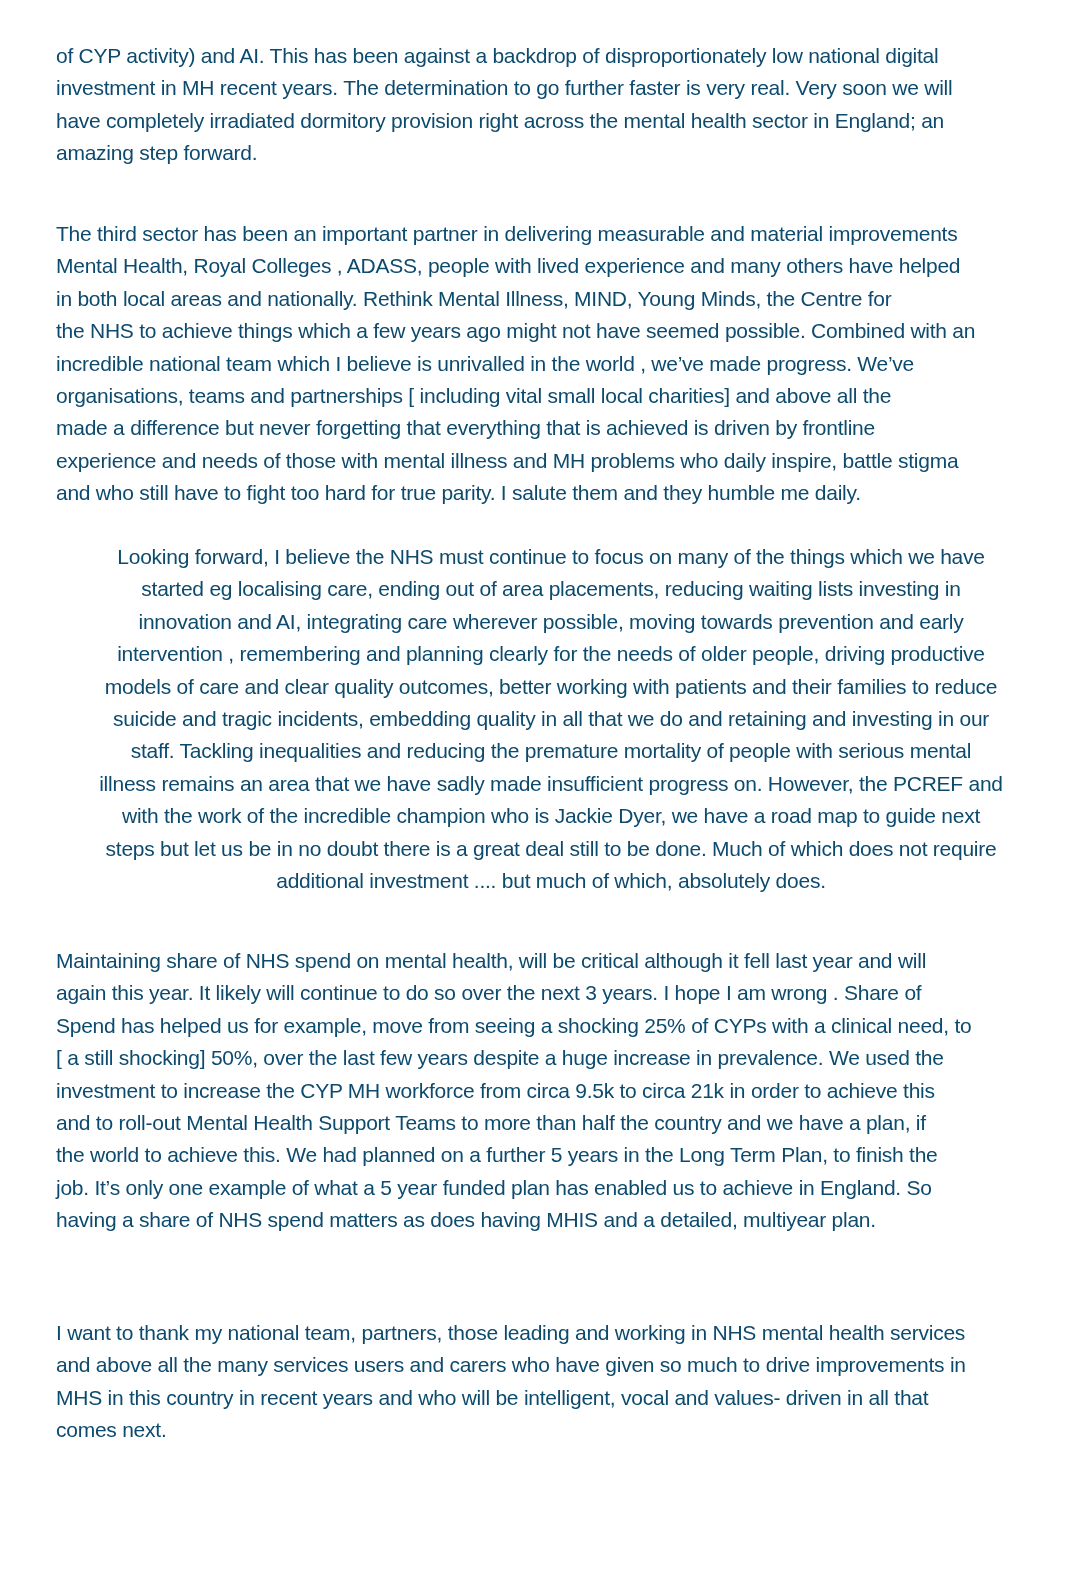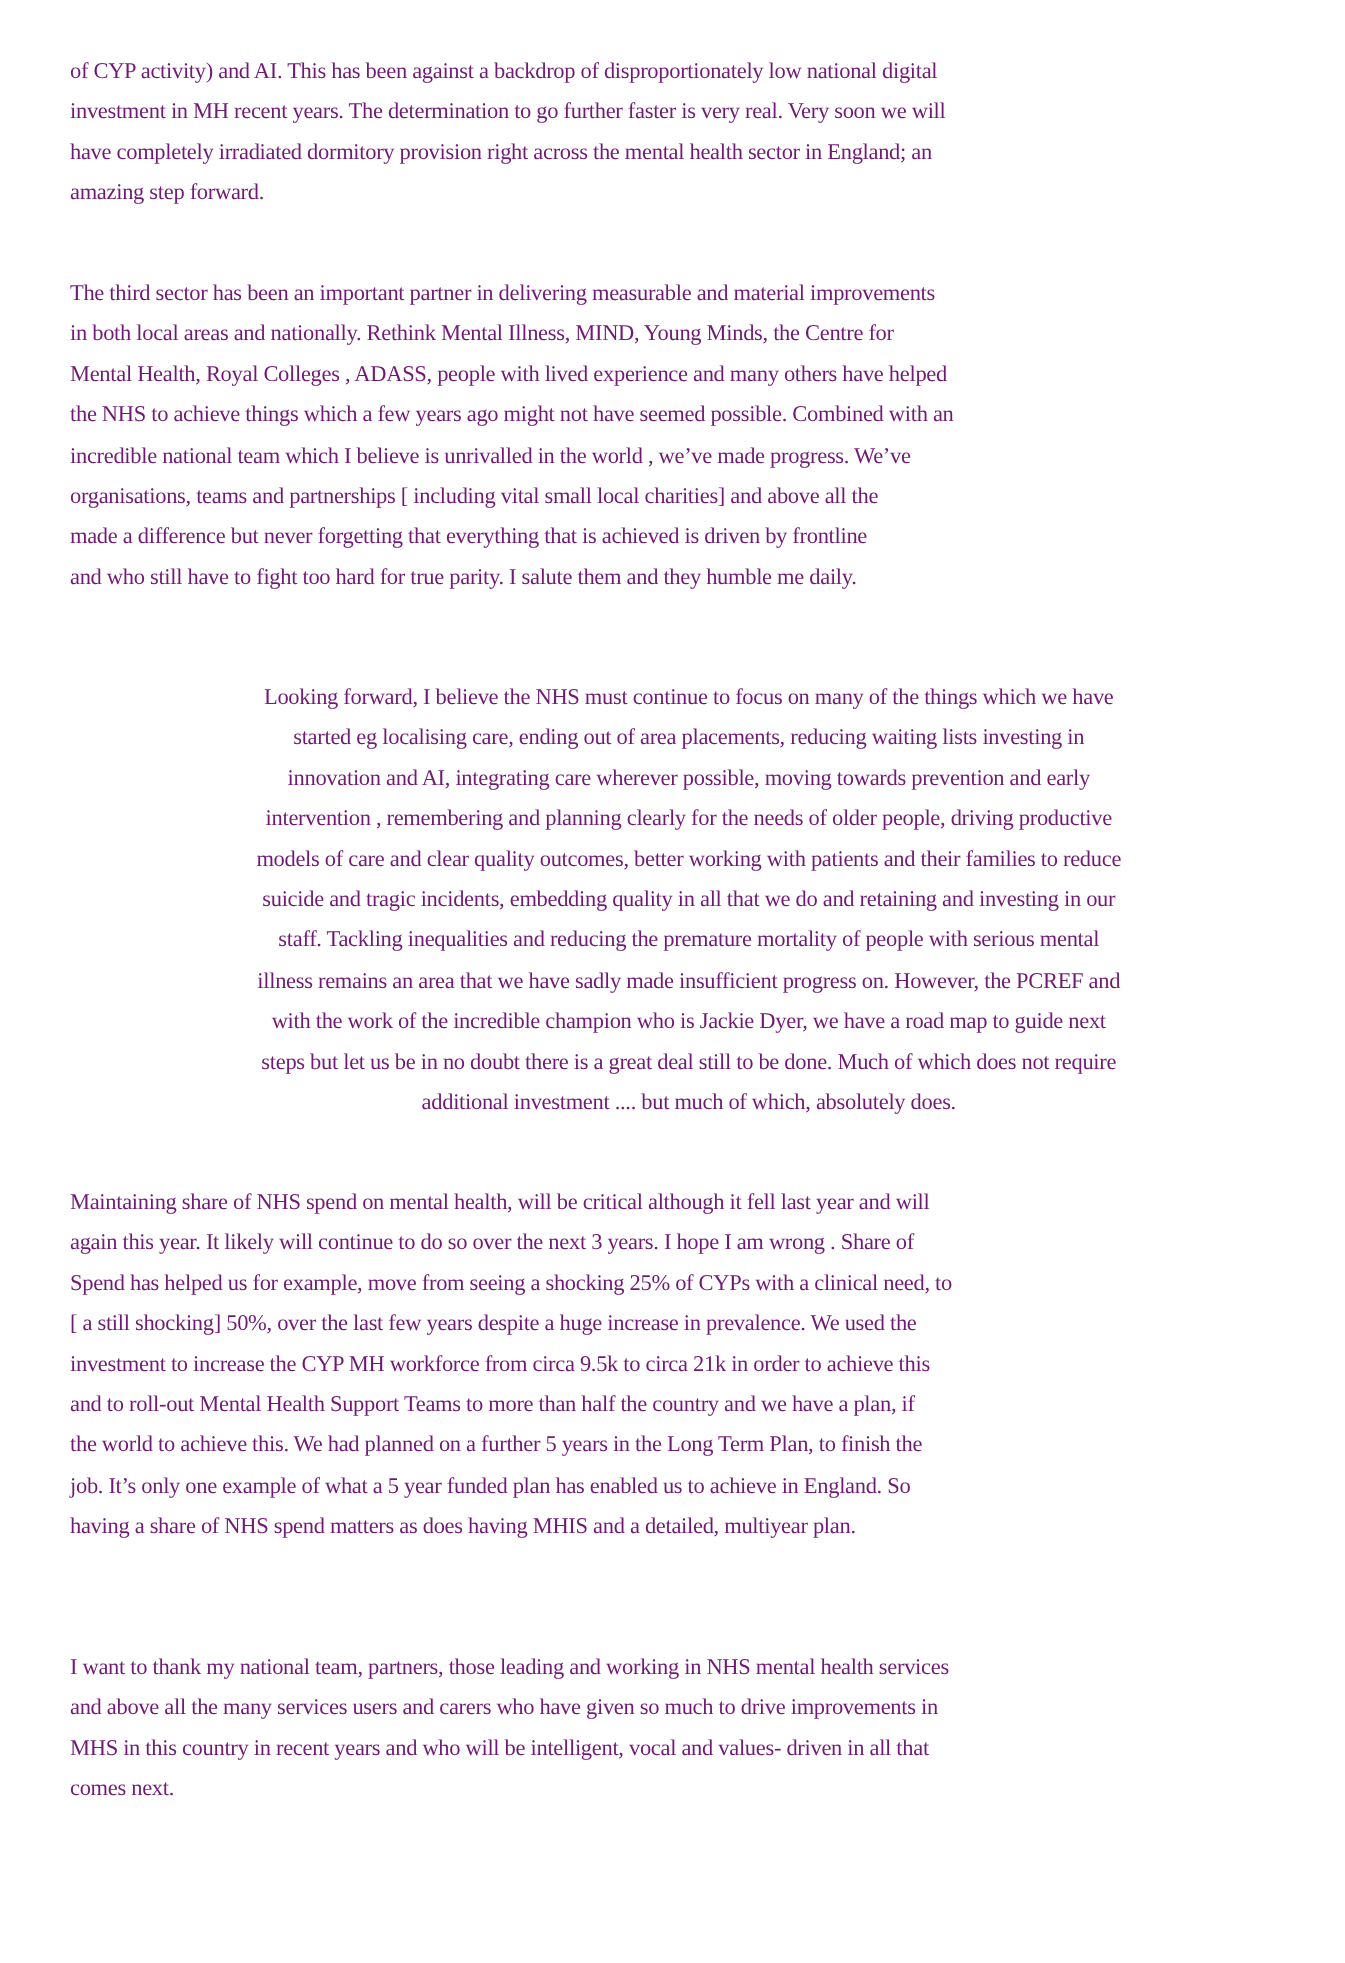--- a/index.html
+++ b/index.html
@@ -6,23 +6,23 @@
   body { width: 1076px; height: 1570px; position: relative; overflow: hidden; }
   .page {
     position: absolute; left: 0; top: 0; width: 1076px; height: 1570px;
     background: #ffffff;
   }
   .para { position: absolute; left: 56px; width: 990px; }
   .line {
     display: block;
     height: 32.4px;
     line-height: 32.4px;
-    font-family: Liberation Serif, serif;
-    font-size: 18px;
-    color: #701a75;
+    font-family: Liberation Sans, sans-serif;
+    font-size: 21px;
+    color: #0c4a6e;
     white-space: nowrap;
     letter-spacing: -0.25px;
     word-spacing: 0px;
   }
   #p1 { top: 40px; }
   #p2 { top: 218px; }
   #p3 { top: 541px; text-align: center; }
   #p4 { top: 945px; }
   #p5 { top: 1301px; margin-top: 16px; }
 </style>
@@ -32,26 +32,27 @@
 <div class="page">
   <div class="para" id="p1">
     <span class="line">of CYP activity) and AI. This has been against a backdrop of disproportionately low national digital</span>
     <span class="line">investment in MH recent years. The determination to go further faster is very real. Very soon we will</span>
     <span class="line">have completely irradiated dormitory provision right across the mental health sector in England; an</span>
     <span class="line">amazing step forward.</span>
   </div>
 
   <div class="para" id="p2">
     <span class="line">The third sector has been an important partner in delivering measurable and material improvements</span>
+    <span class="line">Mental Health, Royal Colleges , ADASS, people with lived experience and many others have helped</span>
     <span class="line">in both local areas and nationally.  Rethink Mental Illness, MIND, Young Minds, the Centre for</span>
-    <span class="line">Mental Health, Royal Colleges , ADASS, people with lived experience and many others have helped</span>
     <span class="line">the NHS to achieve things which a few years ago might not have seemed possible. Combined with an</span>
     <span class="line">incredible national team which I believe is unrivalled in the world , we’ve made progress. We’ve</span>
     <span class="line">organisations, teams and partnerships [ including vital small local charities] and above all the</span>
     <span class="line">made a difference but never forgetting that everything that is achieved is driven by frontline</span>
+    <span class="line">experience and needs of those with mental illness and MH problems who daily inspire, battle stigma</span>
     <span class="line">and who still have to fight too hard for true parity. I salute them and they humble me daily.</span>
   </div>
 
   <div class="para" id="p3">
     <span class="line">Looking forward, I believe the NHS must continue to focus on many of the things which we have</span>
     <span class="line">started eg localising care, ending out of area placements, reducing waiting lists investing in</span>
     <span class="line">innovation and AI, integrating care wherever possible, moving towards prevention and early</span>
     <span class="line">intervention , remembering and planning clearly for the needs of older people, driving productive</span>
     <span class="line">models of care and clear quality outcomes, better working with patients and their families to reduce</span>
     <span class="line">suicide and tragic incidents, embedding quality in all that we do and retaining and investing in our</span>

